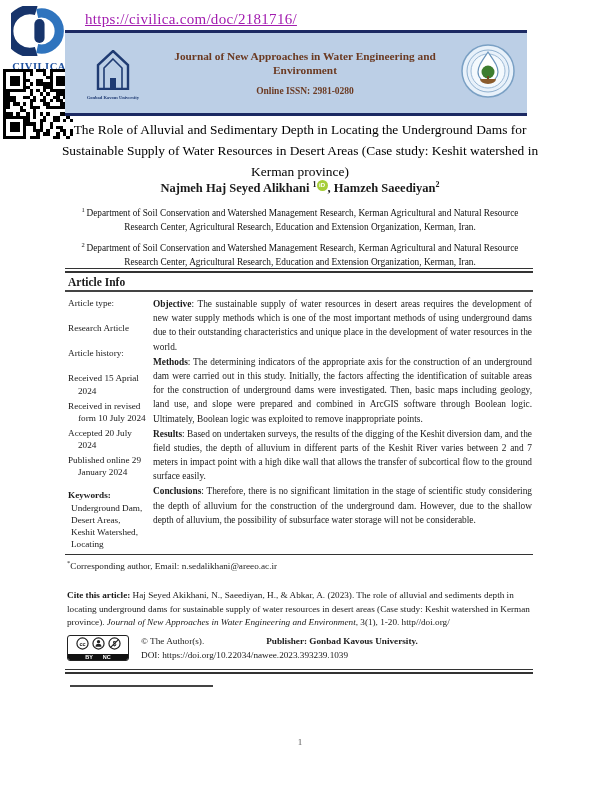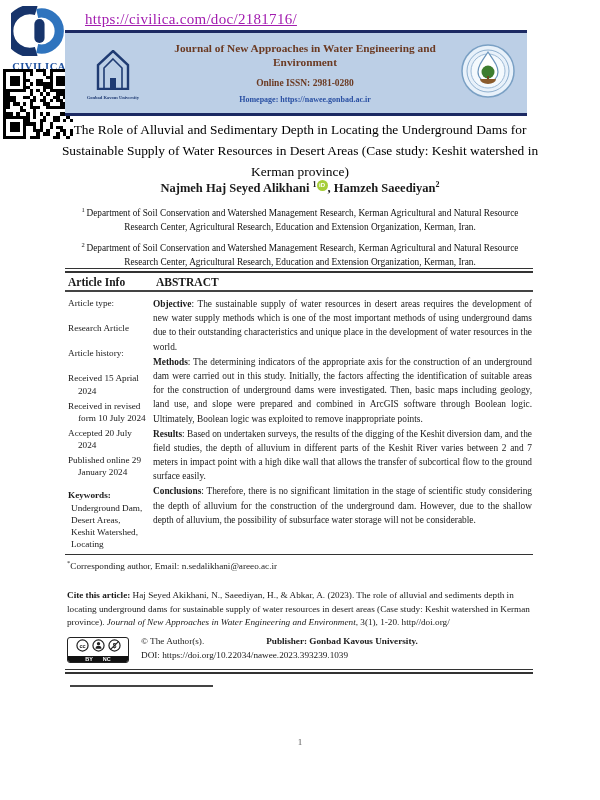--- a/index.html
+++ b/index.html
@@ -49,21 +49,21 @@
   .kw{padding-left:3px;}
   .abstract-col{font-size:9.35px;line-height:1.52;text-align:justify;padding-right:1px;}
   .abstract-col p{margin:0 0 1px 0;}
   .abstract-col b{font-weight:bold;}
   .rule-thin{border-top:1.5px solid #333;margin-top:4px;}
   .corr{font-size:9.2px;margin:4px 0 2px 2px;}
   .corr sup{font-size:6.5px;}
   .cite{font-size:9.2px;line-height:1.45;margin:18px 0 6px 2px;text-align:left;}
   .cite i{font-style:italic;}
   
-  .license-row{display:flex;align-items:flex-end;margin:2px 0 6px 2px;}
+  .license-row{display:flex;align-items:flex-start;margin:2px 0 6px 2px;}
   .cc-badge{width:60px;height:24px;border:1.5px solid #222;border-radius:3px;background:#fff;
     display:flex;flex-direction:column;overflow:hidden;flex:0 0 auto;}
   .cc-icons{flex:1;display:flex;align-items:center;justify-content:center;gap:3px;}
   .cc-strip{height:9px;background:#111;color:#fff;font-family:"Liberation Sans",sans-serif;
     font-size:5.5px;font-weight:bold;display:flex;align-items:center;justify-content:center;gap:10px;}
   .license-text{margin-left:12px;font-size:9.2px;line-height:1.5;flex:1;}
   .license-line1{display:flex;}
   .license-line1 .pub{margin-left:62px;font-weight:bold;}
   
   .footnote-rule{position:absolute;left:70px;top:685px;width:143px;border-top:2px solid #444;}
@@ -333,21 +333,20 @@
         <path d="M17 1 L32 15 L32 39 L2 39 L2 15 Z" fill="none" stroke="#1f3b73" stroke-width="2.4"></path>
         <path d="M17 9 L26 18 L26 39 L8 39 L8 18 Z" fill="none" stroke="#1f3b73" stroke-width="1.6"></path>
         <rect x="14" y="28" width="6" height="11" fill="#1f3b73"></rect>
       </svg>
     </span>
     <div class="uni-caption">Gonbad Kavous University</div>
   </div>
   <div class="banner-center">
     <div class="journal-title">Journal of New Approaches in Water Engineering and Environment</div>
     <div class="issn">Online ISSN: 2981-0280</div>
-    <a class="homepage">Homepage: https://nawee.gonbad.ac.ir</a>
   </div>
   <div class="drop-block">
     <span>
       <svg width="56" height="56" viewBox="0 0 56 56">
         <circle cx="28" cy="28" r="26" fill="#e8f1fa" stroke="#7aa0c4" stroke-width="1.5"></circle>
         <circle cx="28" cy="28" r="21" fill="none" stroke="#8fb0cf" stroke-width="1"></circle>
         <circle cx="28" cy="28" r="17" fill="#f4f9fd" stroke="#9cb9d6" stroke-width="1"></circle>
         <path d="M28 9 C34 18 38 23 38 29 a10 10 0 1 1 -20 0 C18 23 22 18 28 9 Z" fill="#ffffff" stroke="#6b94bb" stroke-width="1.2"></path>
         <circle cx="28" cy="29" r="6.5" fill="#3e7d2f"></circle>
         <rect x="27" y="33" width="2" height="4" fill="#6e4a22"></rect>
@@ -367,21 +366,20 @@
   <sup>1 </sup><span>Department of Soil Conservation and Watershed Management Research, Kerman Agricultural and Natural Resource Research Center, Agricultural Research, Education and Extension Organization, Kerman, Iran.</span>
 </div>
 <div class="affil" style="top:240px;">
   <sup>2 </sup><span>Department of Soil Conservation and Watershed Management Research, Kerman Agricultural and Natural Resource Research Center, Agricultural Research, Education and Extension Organization, Kerman, Iran.</span>
 </div>
 
 <div class="info-table">
   <div class="rule-double"></div>
   <div class="tbl-header">
     <div class="h">Article Info</div>
-    <div class="h">ABSTRACT</div>
   </div>
   <div class="tbl-body">
     <div class="left-col">
       <div class="lbl">Article type:</div>
       <div class="val">Research Article</div>
       <div class="lbl">Article history:</div>
       <div class="hist">Received 15 Aprial 2024</div>
       <div class="hist">Received in revised form 10 July 2024</div>
       <div class="hist">Accepted 20 July 2024</div>
       <div class="hist">Published online 29 January 2024</div>

